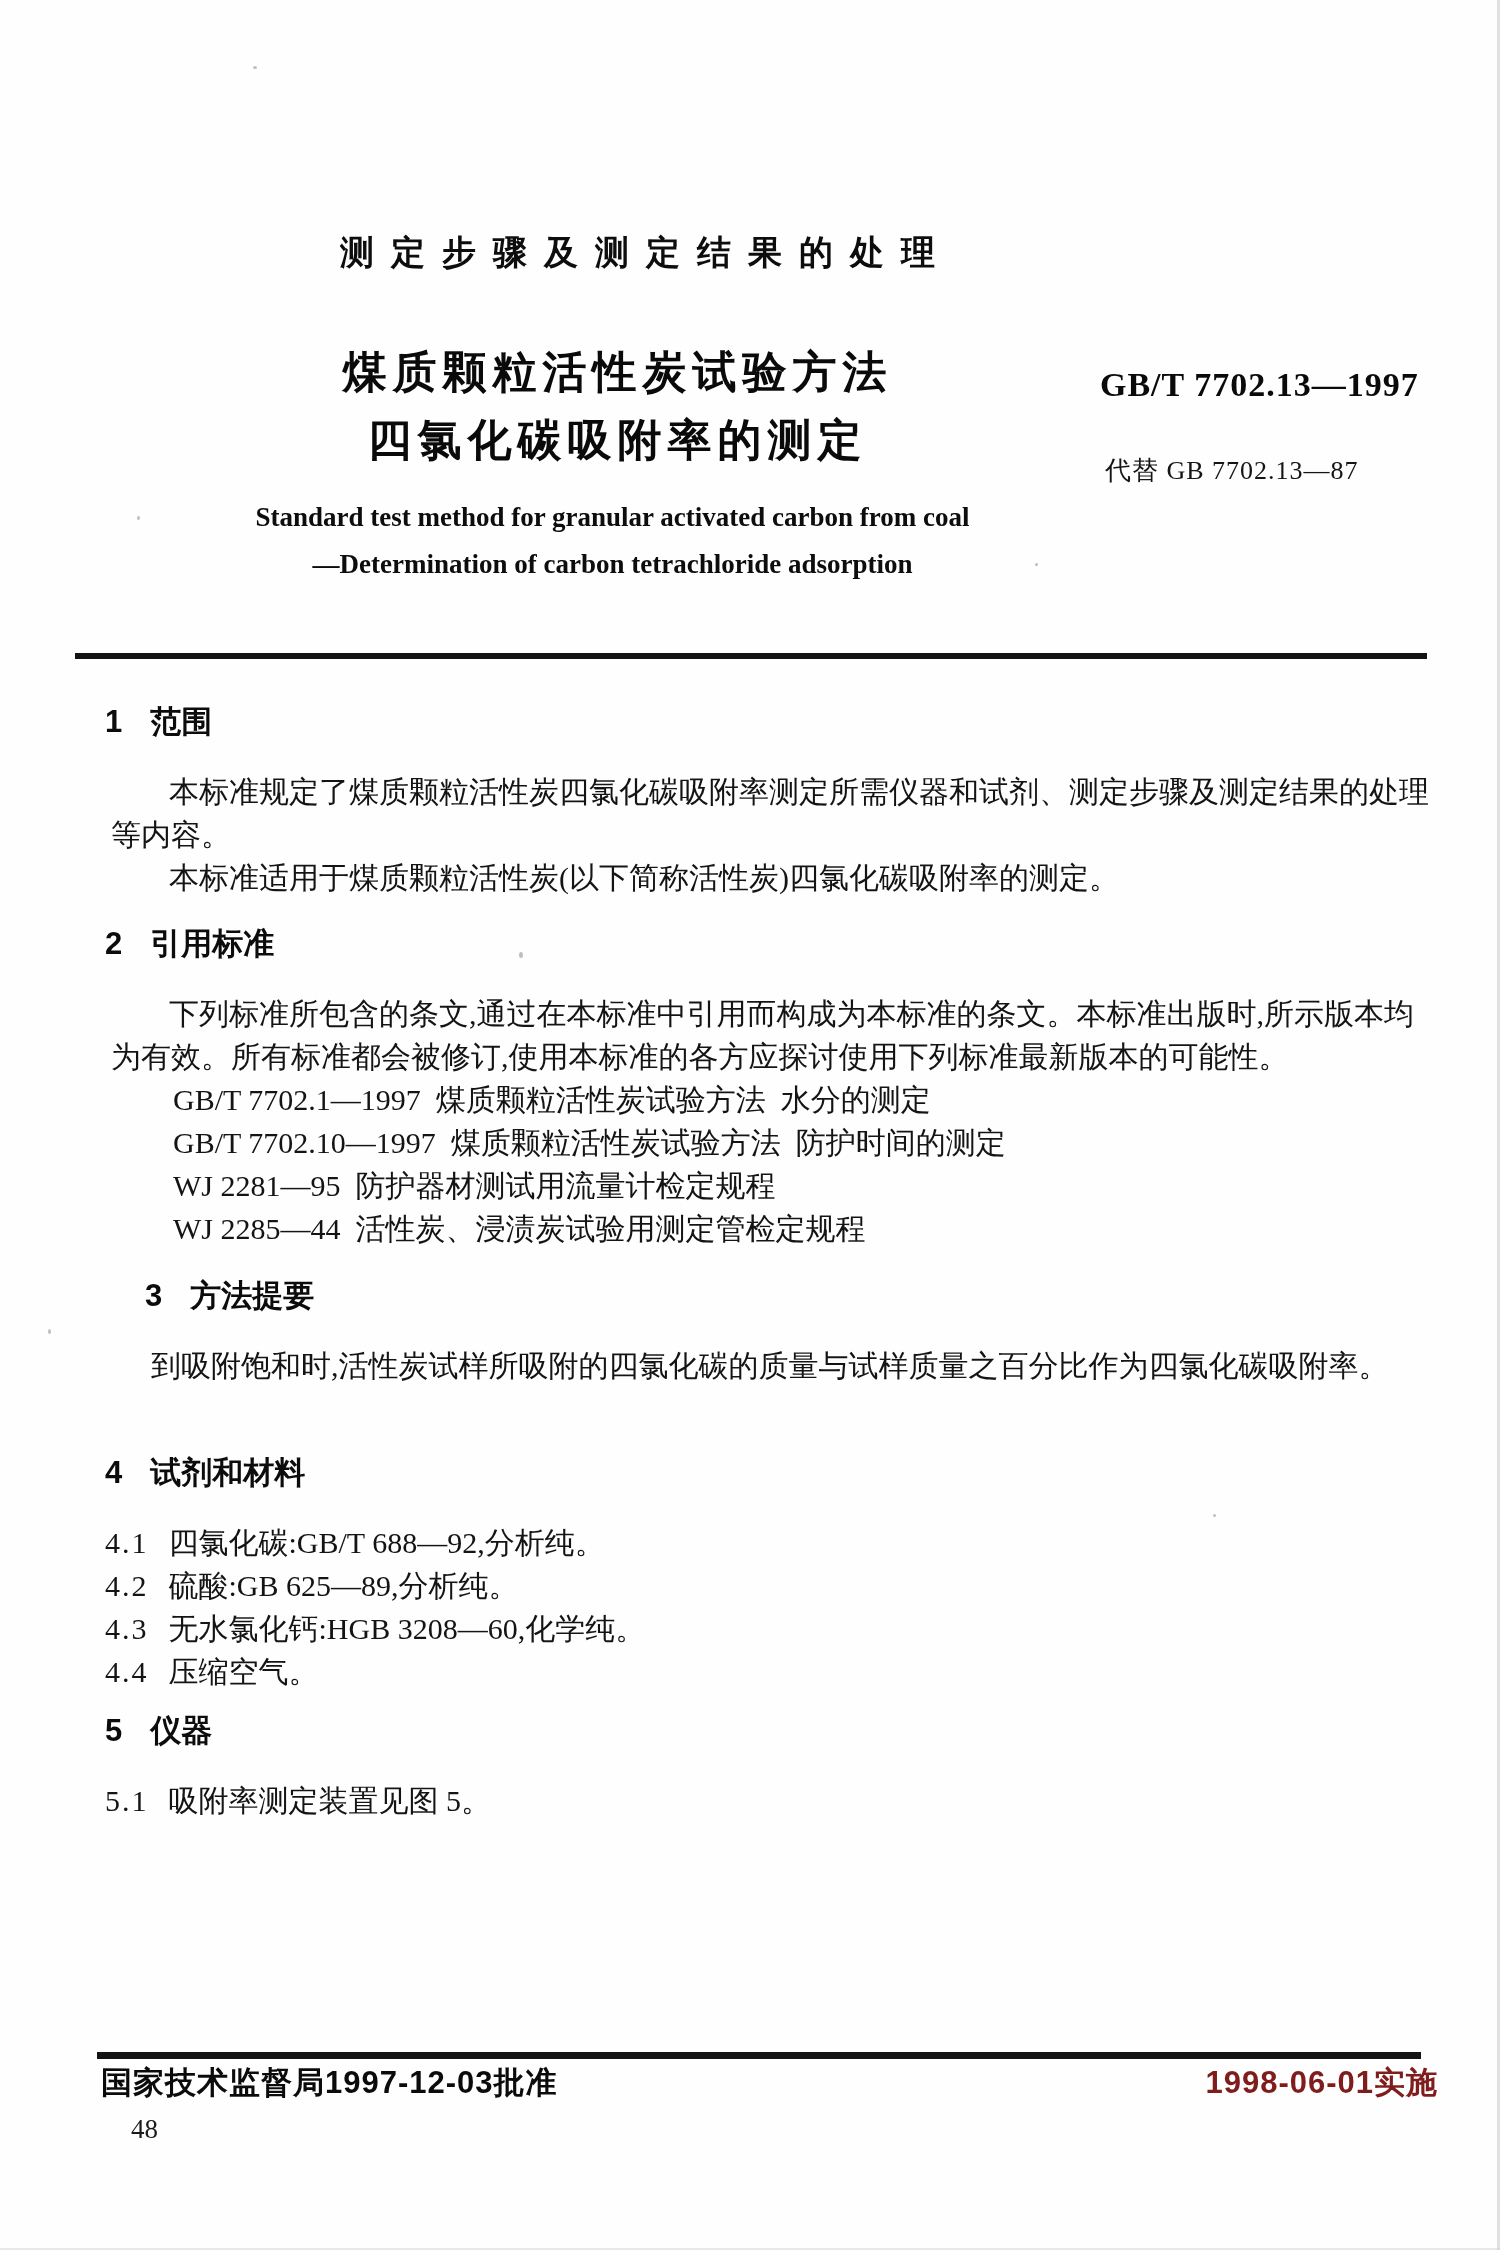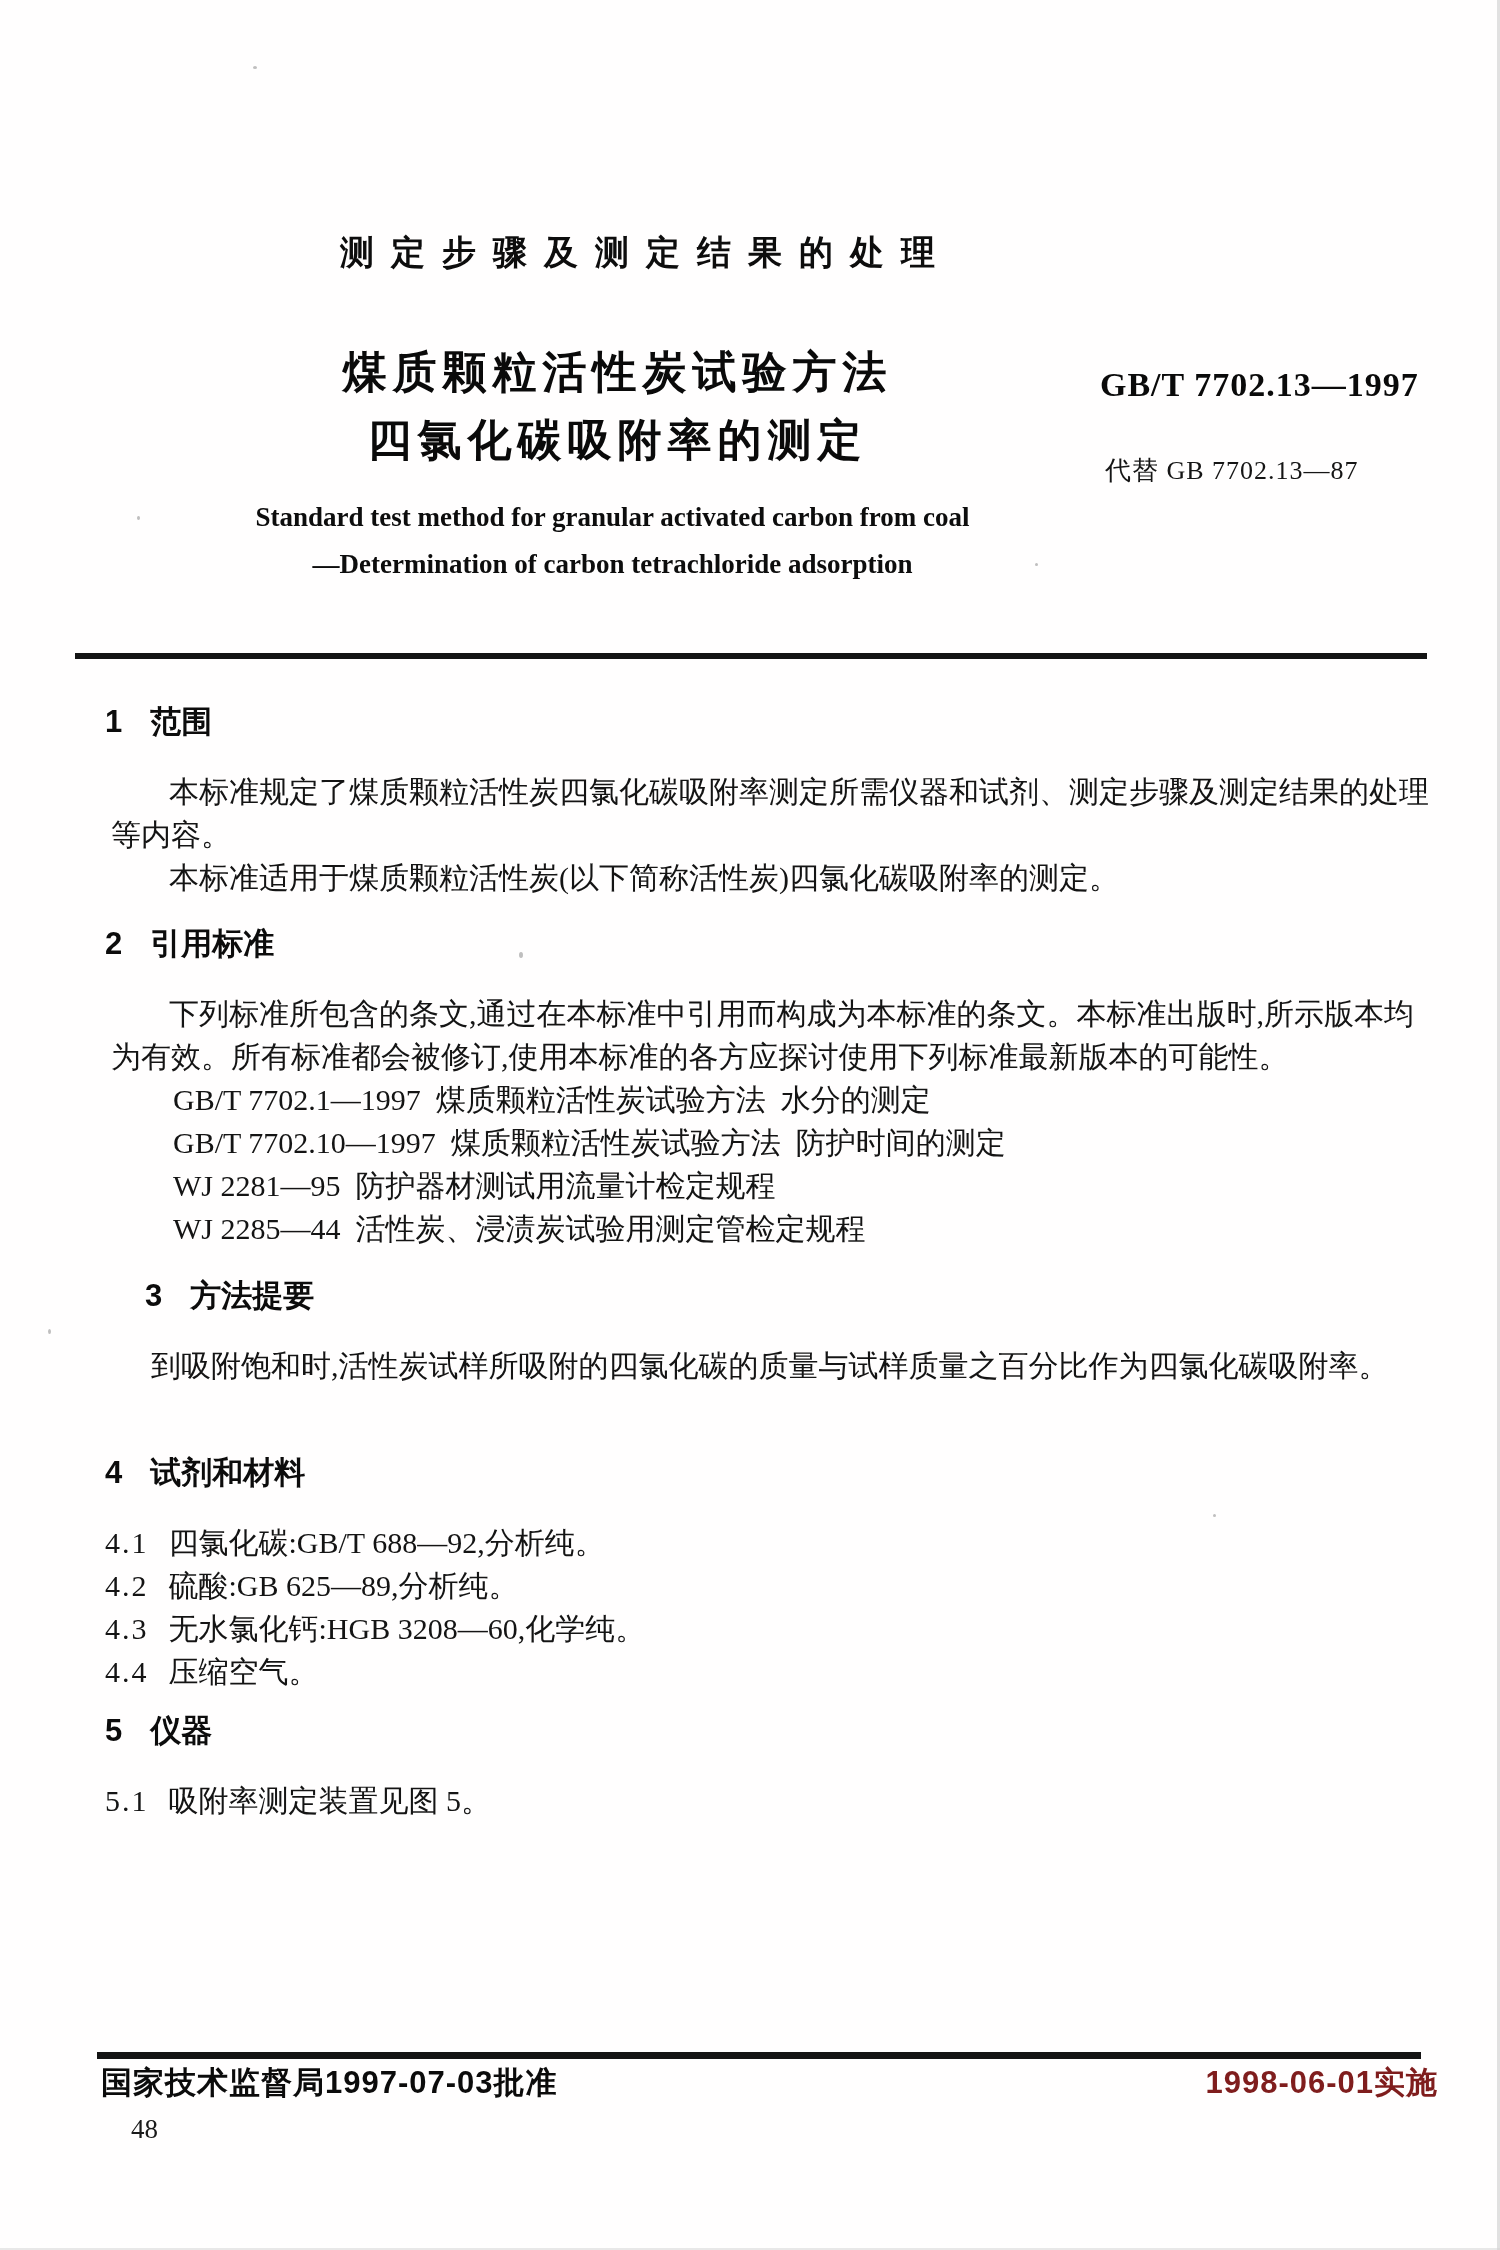--- a/index.html
+++ b/index.html
@@ -143,21 +143,21 @@
   </section>
 
   <section class="sec sec-5">
     <h2 class="sec-heading"><span class="sec-num">5</span><span class="sec-title">仪器</span></h2>
     <div class="sec-body">
         <div class="doc-line "><span class="clause-num">5.1</span><span class="clause-text">吸附率测定装置见图 5。</span></div>
       </div>
   </section>
 
   <div class="rule rule-bottom"></div>
-  <div class="footer-approval">国家技术监督局1997-07-03批准</div>
+  <div class="footer-approval">国家技术监督局1997-12-03批准</div>
   <div class="footer-impl">1998-06-01实施</div>
   <div class="page-number">48</div>
 
   <div class="speck" style="left:253px;top:66px;width:4px;height:3px;"></div>
   <div class="speck" style="left:137px;top:516px;width:3px;height:4px;"></div>
   <div class="speck" style="left:1035px;top:563px;width:3px;height:3px;"></div>
   <div class="speck" style="left:519px;top:952px;width:4px;height:6px;"></div>
   <div class="speck" style="left:1213px;top:1514px;width:3px;height:3px;"></div>
   <div class="speck" style="left:48px;top:1329px;width:3px;height:5px;"></div>
   <div class="edge-right"></div>

